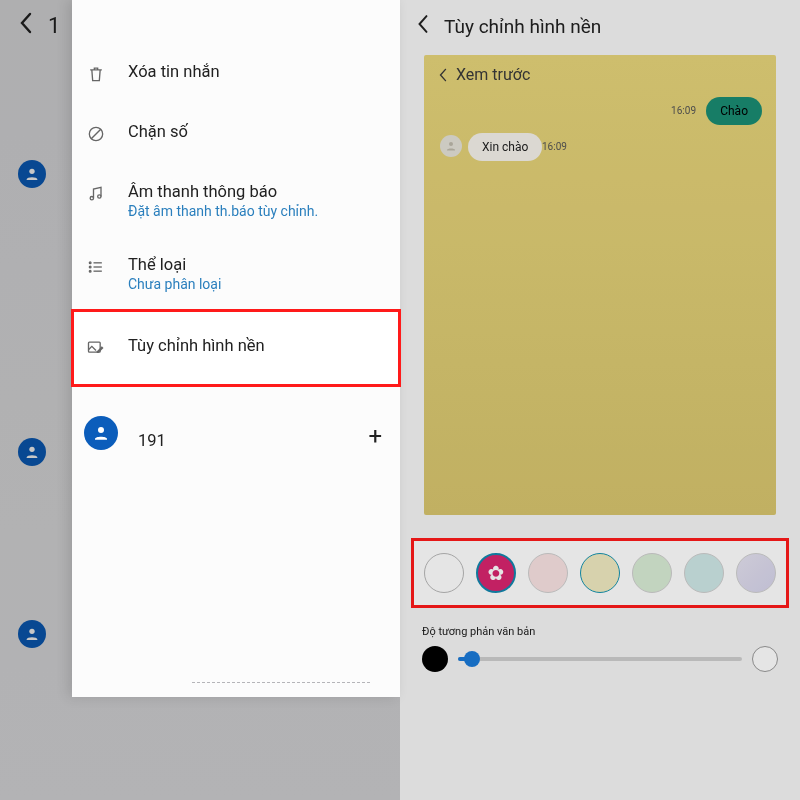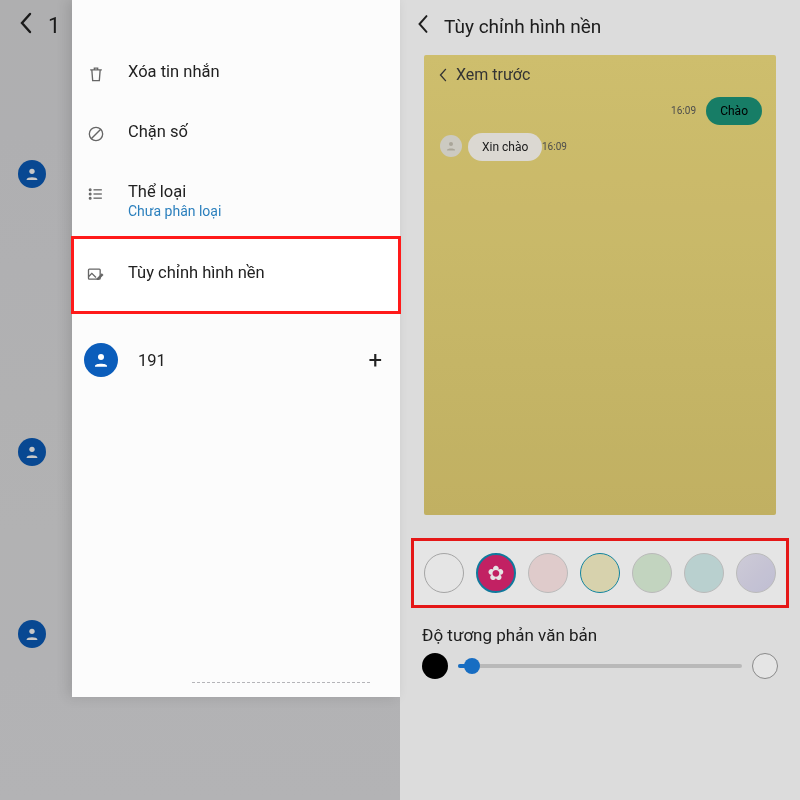--- a/index.html
+++ b/index.html
@@ -43,21 +43,21 @@
   .menu-icon {
     width: 24px; height: 24px; flex: 0 0 24px; color: #666;
     display: flex; align-items: center; justify-content: center;
   }
   .menu-labels { display: flex; flex-direction: column; gap: 2px; }
   .menu-label { font-size: 16.5px; color: #222; }
   .menu-sub { font-size: 14px; color: #2a7fbd; }
   .spacer-sm { height: 18px; }
 
   .contact-row {
-    display: flex; align-items: center; padding: 12px 18px 12px 12px; gap: 20px;
+    display: flex; align-items: flex-end; padding: 12px 18px 12px 12px; gap: 20px;
   }
   .contact-av {
     width: 34px; height: 34px; border-radius: 50%;
     background: #0b5dbb; display: flex; align-items: center; justify-content: center;
   }
   .contact-label { font-size: 16.5px; color: #222; flex: 1; }
   .contact-plus { font-size: 24px; color: #222; }
 
   .bottom-line {
     position: absolute; left: 120px; right: 30px; bottom: 14px;
@@ -111,21 +111,21 @@
   }
   .swatch {
     width: 40px; height: 40px; border-radius: 50%;
     border: 1.5px solid #d0d0d0; background: #fff;
     display: flex; align-items: center; justify-content: center;
   }
   .swatch.selected { border: 2px solid #1487af; background: #d8256f; }
   .flower { color: #fff; font-size: 20px; line-height: 1; }
 
   .contrast-block { padding: 20px 22px 0 22px; }
-  .contrast-label { font-size: 17px; color: #222; margin-bottom: 8px; }
+  .contrast-label { font-size: 11px; color: #222; margin-bottom: 8px; }
   .slider-row { display: flex; align-items: center; gap: 10px; }
   .end-black { width: 26px; height: 26px; border-radius: 50%; background: #000; }
   .end-white { width: 26px; height: 26px; border-radius: 50%; background: #fff; border: 1.5px solid #9a9a9a; }
   .slider-track { flex: 1; height: 4px; background: #cfcfcf; position: relative; border-radius: 2px; }
   .slider-fill { position: absolute; left: 0; width: 5%; top: 0; bottom: 0; background: #1a7ad9; border-radius: 2px; }
   .slider-thumb { position: absolute; left: 5%; top: 50%; width: 16px; height: 16px; background: #1a7ad9; border-radius: 50%; transform: translate(-50%,-50%); }
 
   .pane-right .dim-overlay { background: rgba(0,0,0,0.10); }
 </style>
 </head>
@@ -181,20 +181,33 @@
           <svg width="20" height="20" viewBox="0 0 24 24" fill="none" stroke="#666" stroke-width="1.6">
               <circle cx="12" cy="12" r="8"></circle>
               <path d="M6 18L18 6"></path>
             </svg>
         </div>
         <div class="menu-labels">
             <span class="menu-label">Chặn số</span>
           </div>
       </div>
 
+      <div class="menu-item">
+        <div class="menu-icon">
+          <svg width="20" height="20" viewBox="0 0 24 24" fill="none" stroke="#666" stroke-width="1.6">
+              <path d="M9 17V6l9-2v11"></path>
+              <circle cx="7" cy="17" r="2"></circle>
+              <circle cx="16" cy="15" r="2"></circle>
+            </svg>
+        </div>
+        <div class="menu-labels">
+          <span class="menu-label">Âm thanh thông báo</span>
+          <span class="menu-sub">Đặt âm thanh th.báo tùy chỉnh.</span>
+        </div>
+      </div>
 
       <div class="menu-item">
         <div class="menu-icon">
           <svg width="20" height="20" viewBox="0 0 24 24" fill="none" stroke="#666" stroke-width="1.6">
               <circle cx="5" cy="7" r="1"></circle>
               <path d="M9 7h10"></path>
               <circle cx="5" cy="12" r="1"></circle>
               <path d="M9 12h10"></path>
               <circle cx="5" cy="17" r="1"></circle>
               <path d="M9 17h10"></path>

